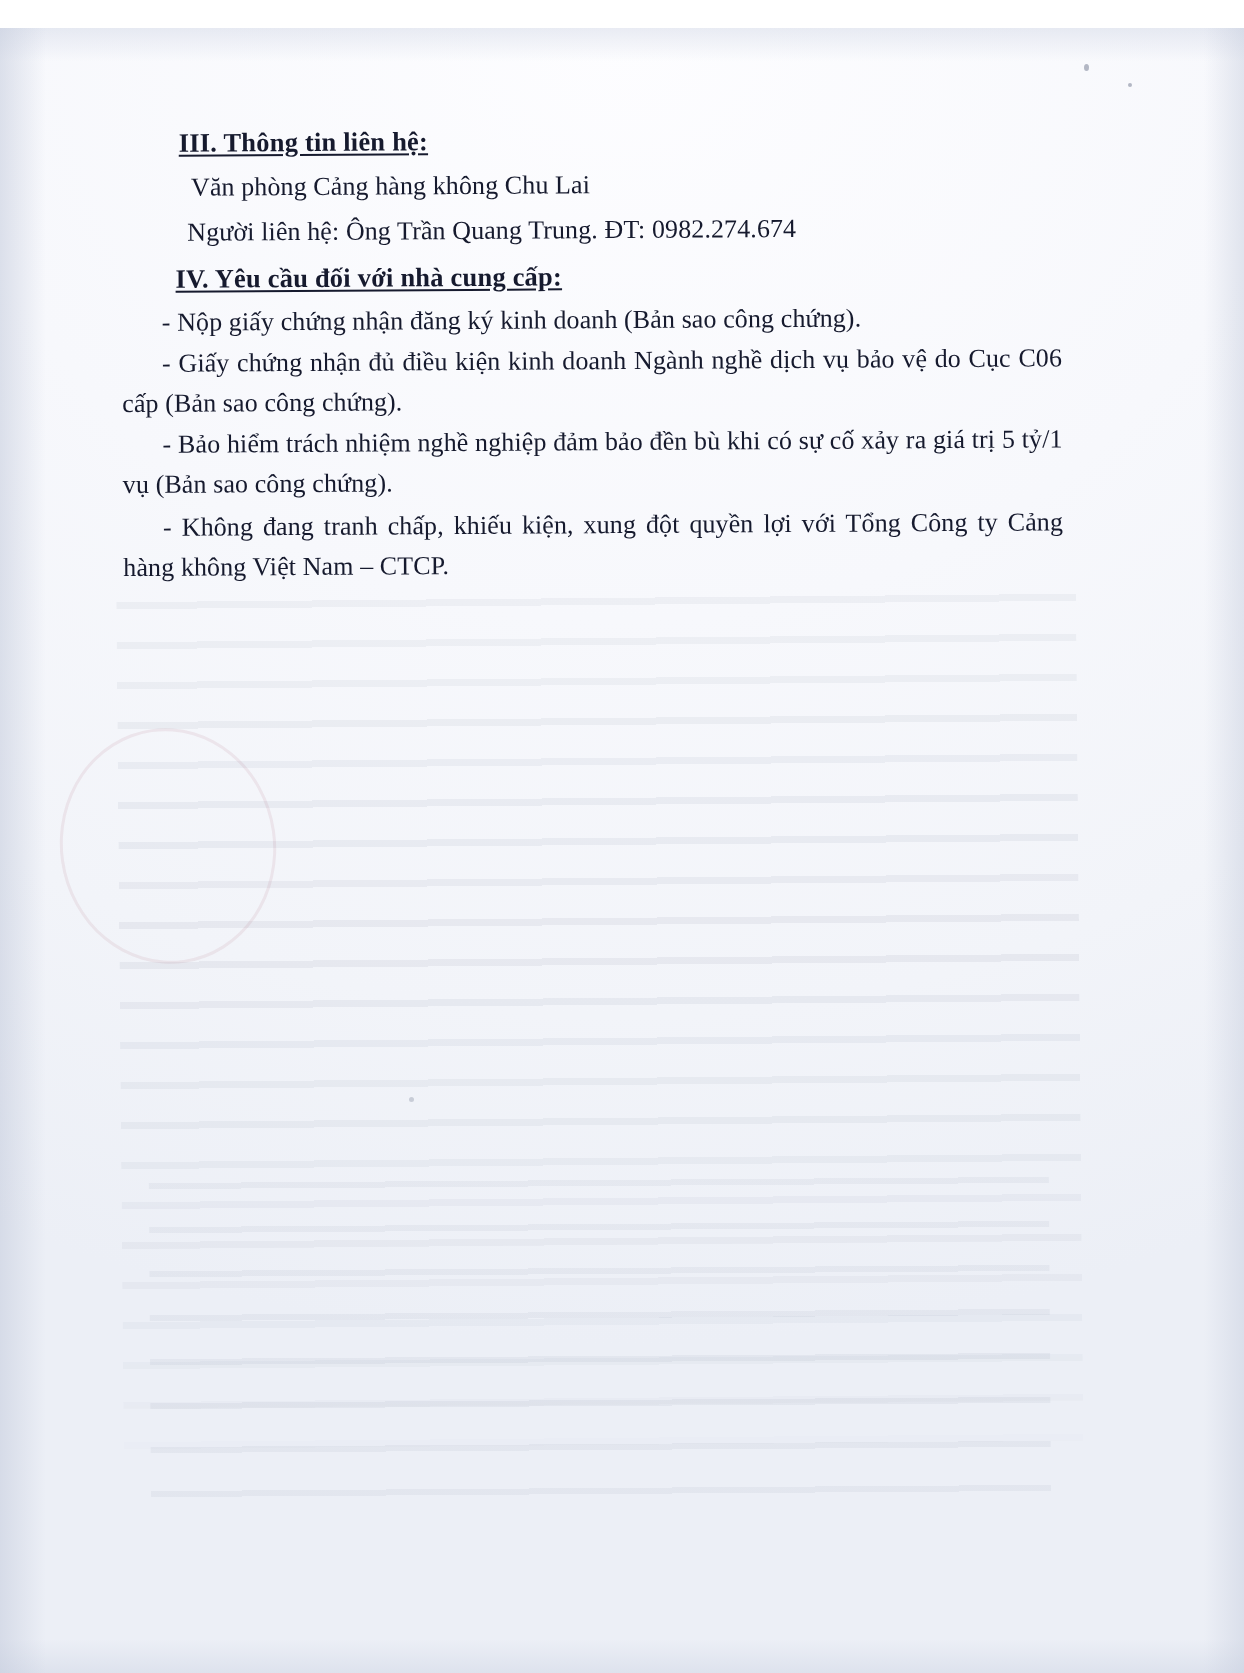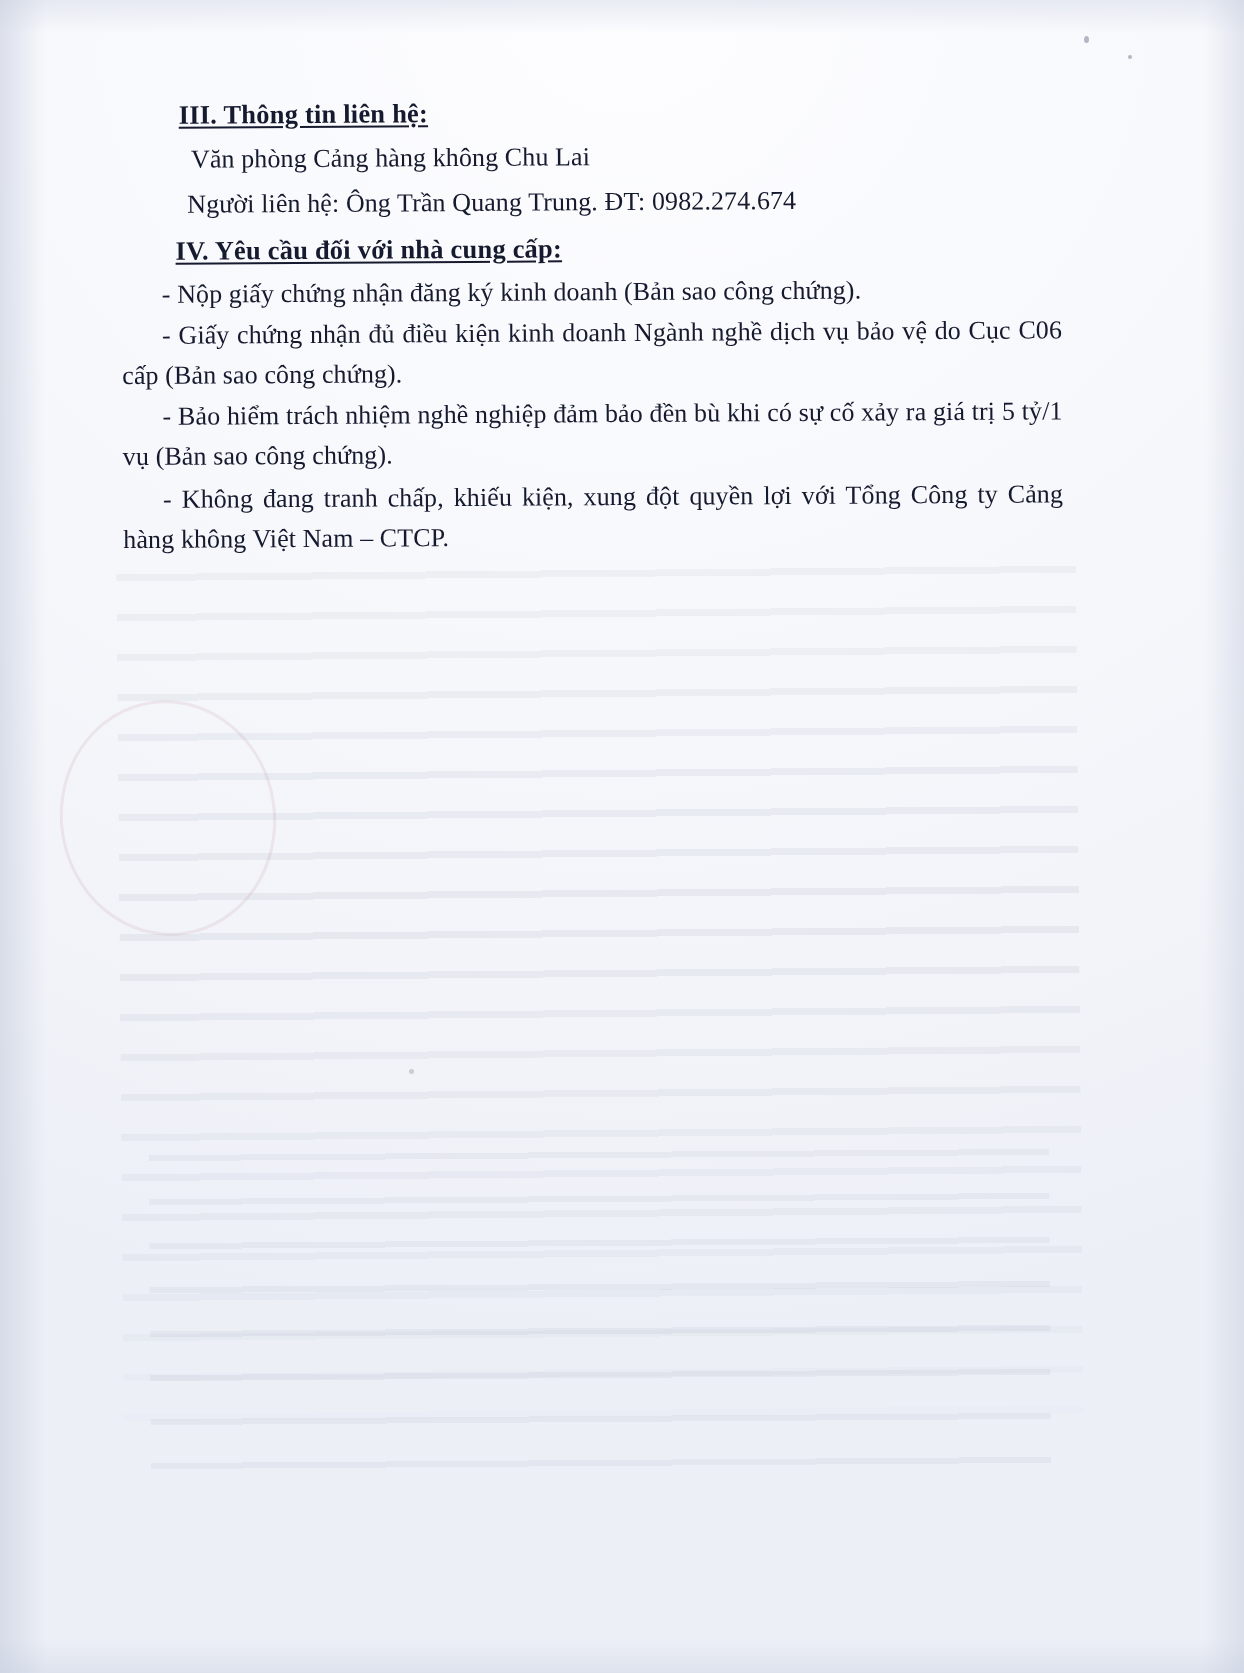--- a/index.html
+++ b/index.html
@@ -15,20 +15,21 @@
     overflow: hidden;
     position: relative;
   }
 
   
   .page {
     position: absolute;
     inset: 0;
     background:
       radial-gradient(120% 80% at 50% 0%, #fdfdff 0%, #f7f8fc 45%, #f2f4f9 75%, #eceff6 100%);
+    margin-top: 28px;
   }
   .page::before {
     content: "";
     position: absolute;
     inset: 0;
     background:
       linear-gradient(90deg, rgba(196,203,220,0.55) 0px, rgba(255,255,255,0) 46px),
       linear-gradient(270deg, rgba(196,203,220,0.45) 0px, rgba(255,255,255,0) 40px),
       linear-gradient(180deg, rgba(200,207,224,0.38) 0px, rgba(255,255,255,0) 34px),
       linear-gradient(0deg, rgba(200,207,224,0.40) 0px, rgba(255,255,255,0) 34px);

